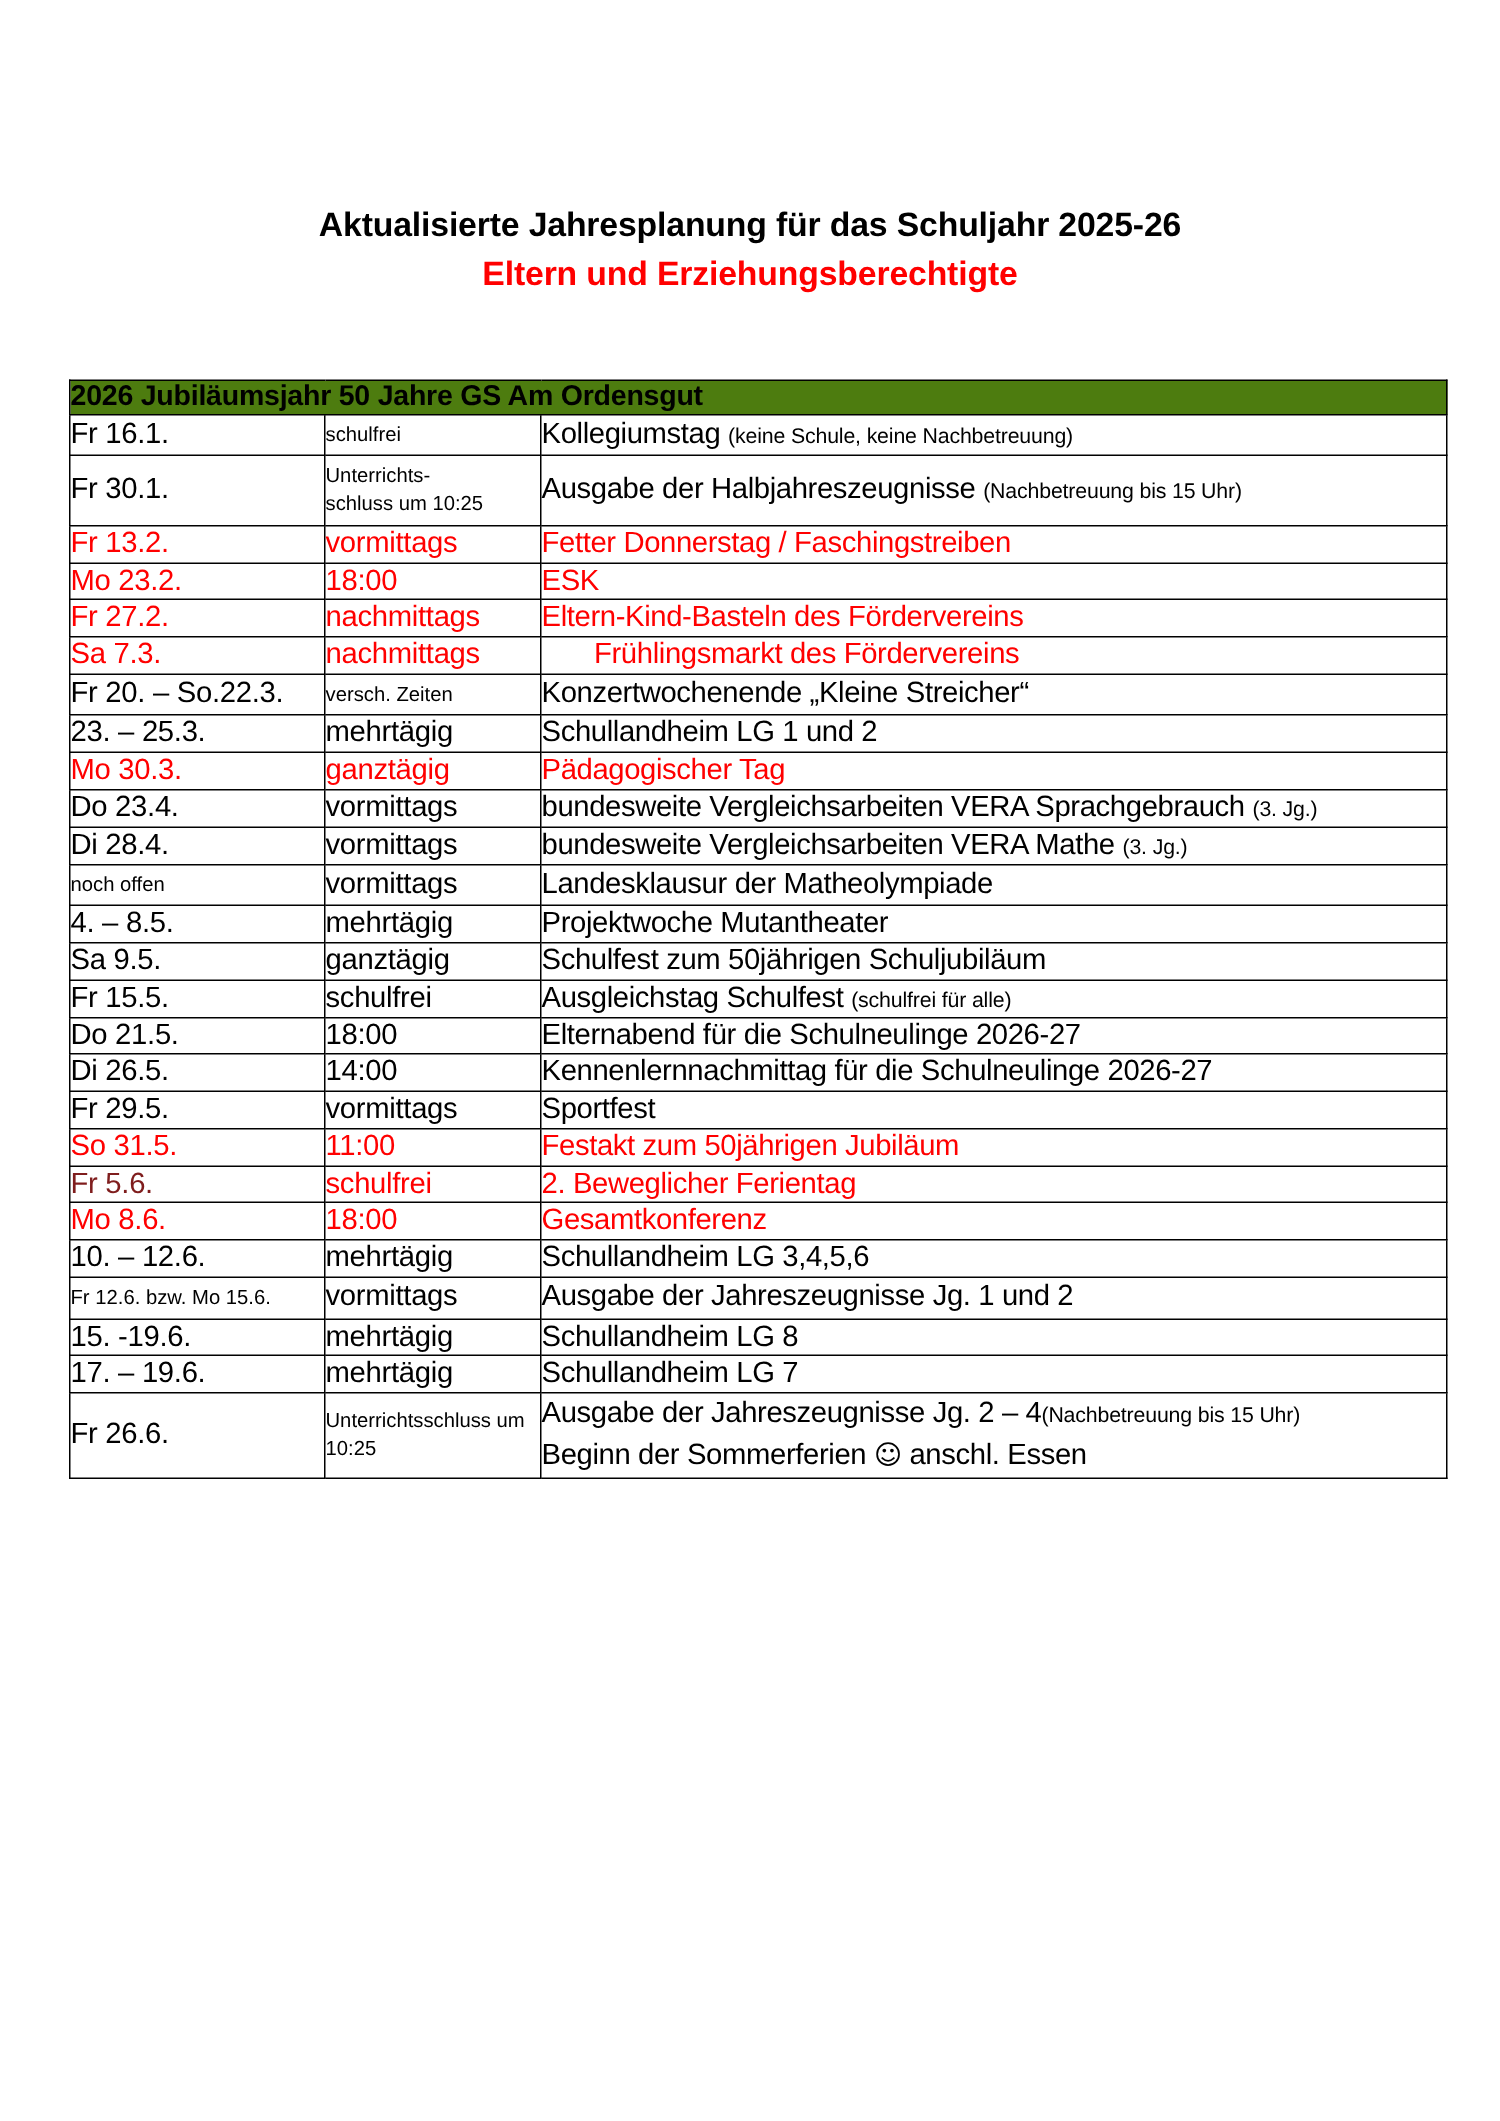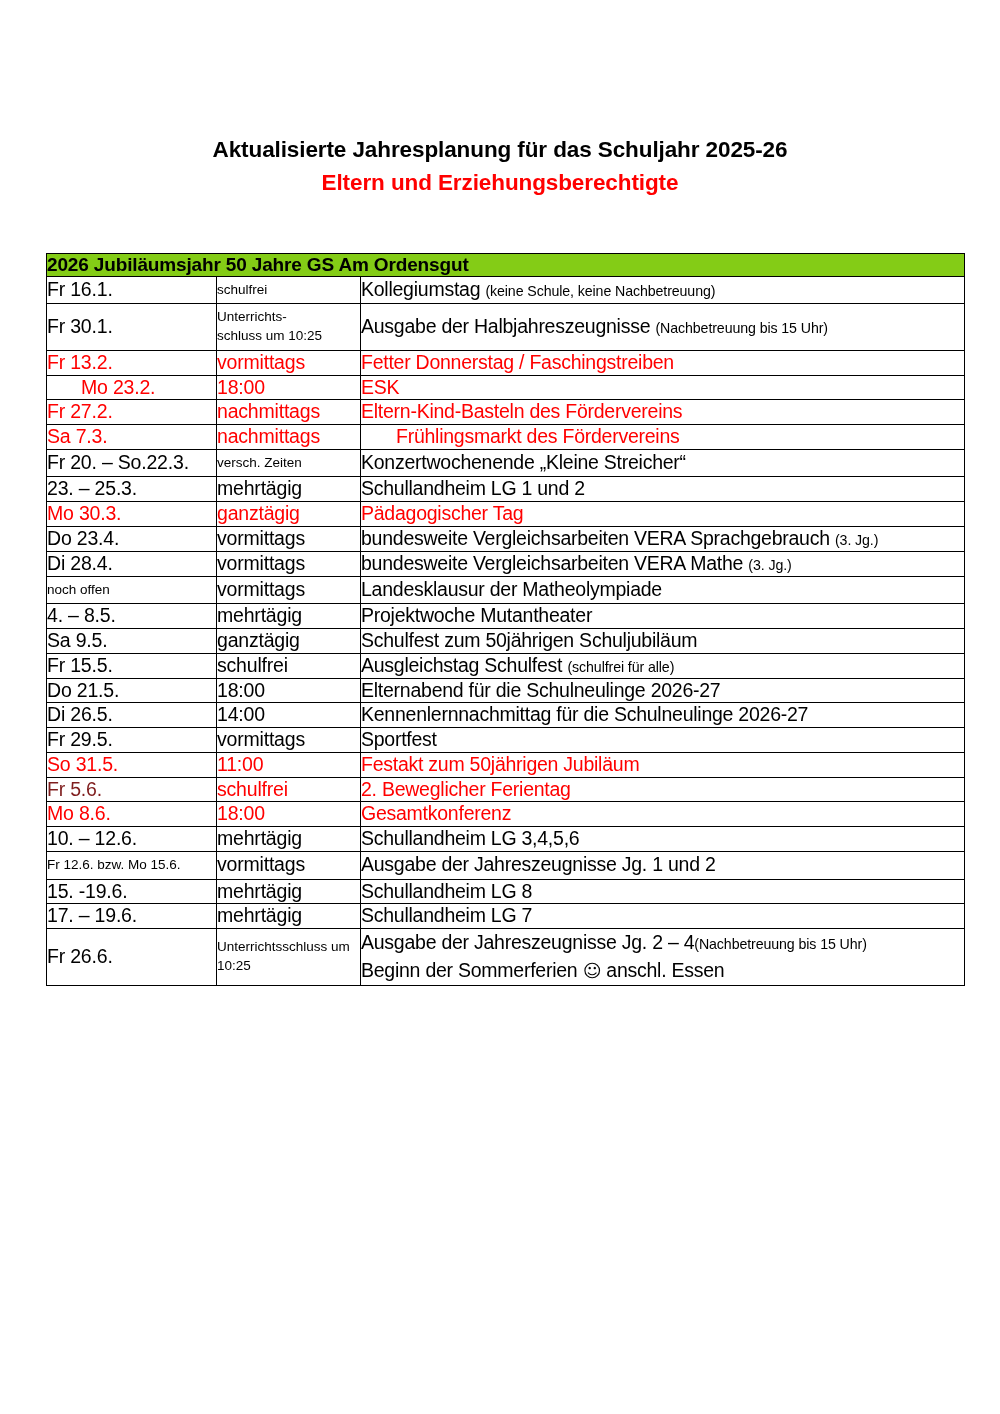--- a/index.html
+++ b/index.html
@@ -152,41 +152,41 @@
 
   <div class="table-wrap">
     <table class="plan">
       <colgroup>
         <col class="c-date">
           <col class="c-time">
           <col class="c-event">
       </colgroup>
       <thead>
         <tr class="hdr-row">
-          <th colspan="3" style="background: #84cc16;">2026 Jubiläumsjahr 50 Jahre GS Am Ordensgut</th>
+          <th colspan="3" style="background: #4d7c0f;">2026 Jubiläumsjahr 50 Jahre GS Am Ordensgut</th>
         </tr>
       </thead>
       <tbody id="rows-body">
           <tr>
             <td class="c-date-cell">Fr 16.1.</td>
             <td class="c-time-cell sm">schulfrei</td>
             <td class="c-event-cell"><span>Kollegiumstag </span><span class="inline-sm">(keine Schule, keine Nachbetreuung)</span></td>
           </tr>
           <tr>
             <td class="c-date-cell">Fr 30.1.</td>
             <td class="c-time-cell sm"><span>Unterrichts-</span><br><span>schluss um 10:25</span></td>
             <td class="c-event-cell"><span>Ausgabe der Halbjahreszeugnisse </span><span class="inline-sm">(Nachbetreuung bis 15 Uhr)</span></td>
           </tr>
           <tr class="red">
             <td class="c-date-cell" style="color: rgb(255, 0, 0);">Fr 13.2.</td>
             <td class="c-time-cell" style="color: rgb(255, 0, 0);">vormittags</td>
             <td class="c-event-cell" style="color: rgb(255, 0, 0);"><span>Fetter Donnerstag / Faschingstreiben</span></td>
           </tr>
           <tr class="red">
-            <td class="c-date-cell" style="color: rgb(255, 0, 0); padding-left: 34px;">Mo 23.2.</td>
+            <td class="c-date-cell" style="color: rgb(255, 0, 0);">Mo 23.2.</td>
             <td class="c-time-cell" style="color: rgb(255, 0, 0);">18:00</td>
             <td class="c-event-cell" style="color: rgb(255, 0, 0);"><span>ESK</span></td>
           </tr>
           <tr class="red">
             <td class="c-date-cell" style="color: rgb(255, 0, 0);">Fr 27.2.</td>
             <td class="c-time-cell" style="color: rgb(255, 0, 0);">nachmittags</td>
             <td class="c-event-cell" style="color: rgb(255, 0, 0);"><span>Eltern-Kind-Basteln des Fördervereins</span></td>
           </tr>
           <tr class="red">
             <td class="c-date-cell" style="color: rgb(255, 0, 0);">Sa 7.3.</td>

